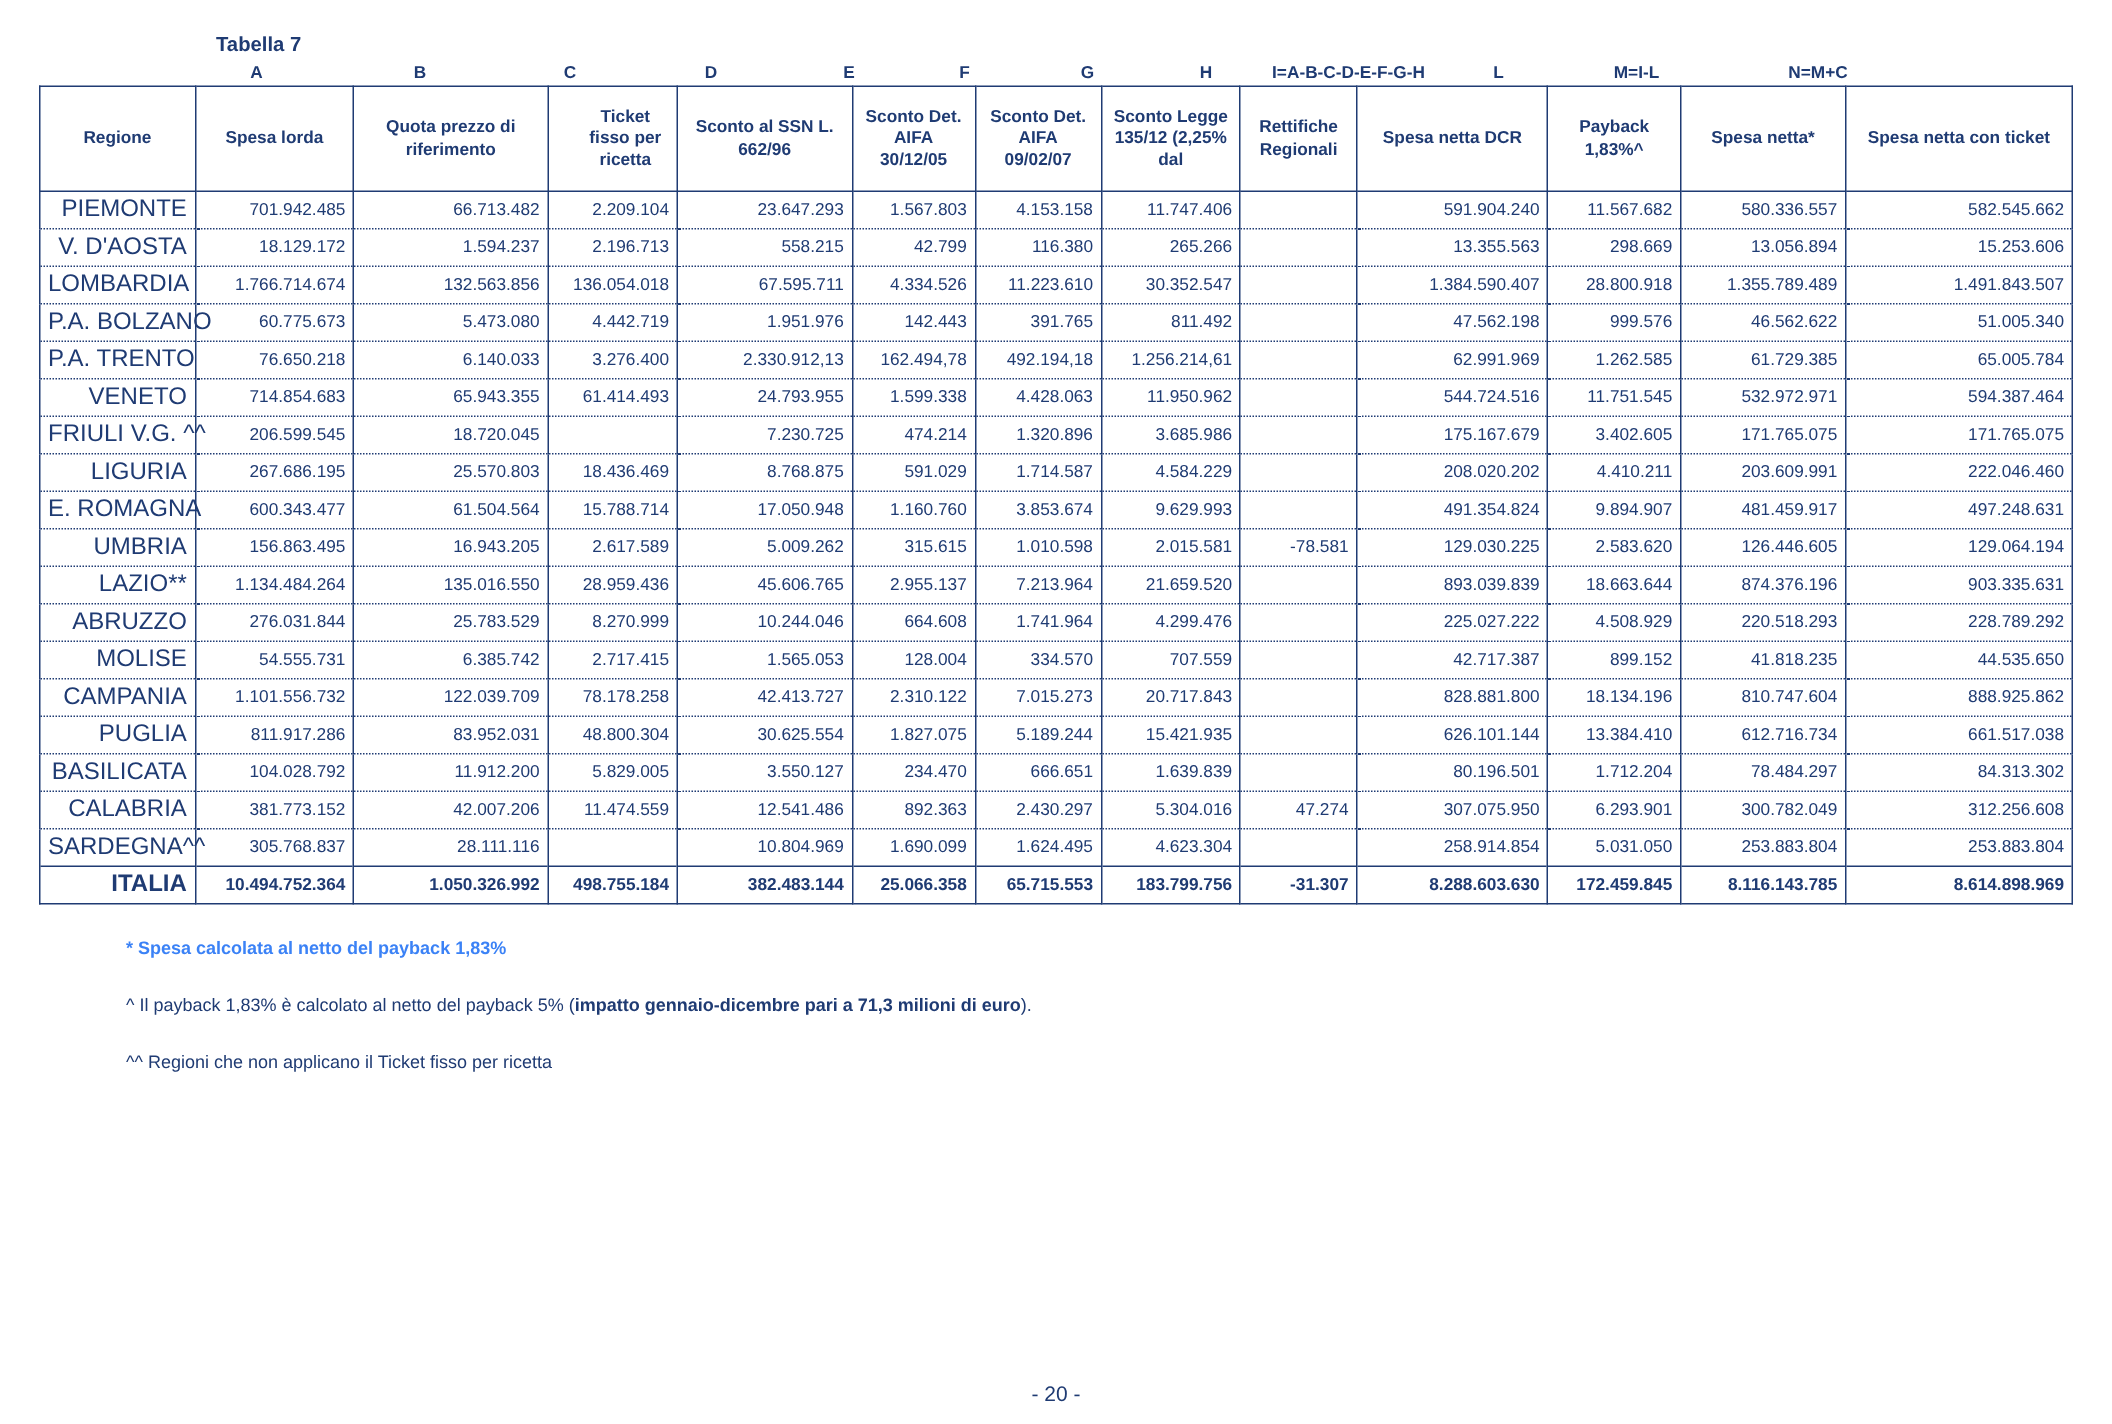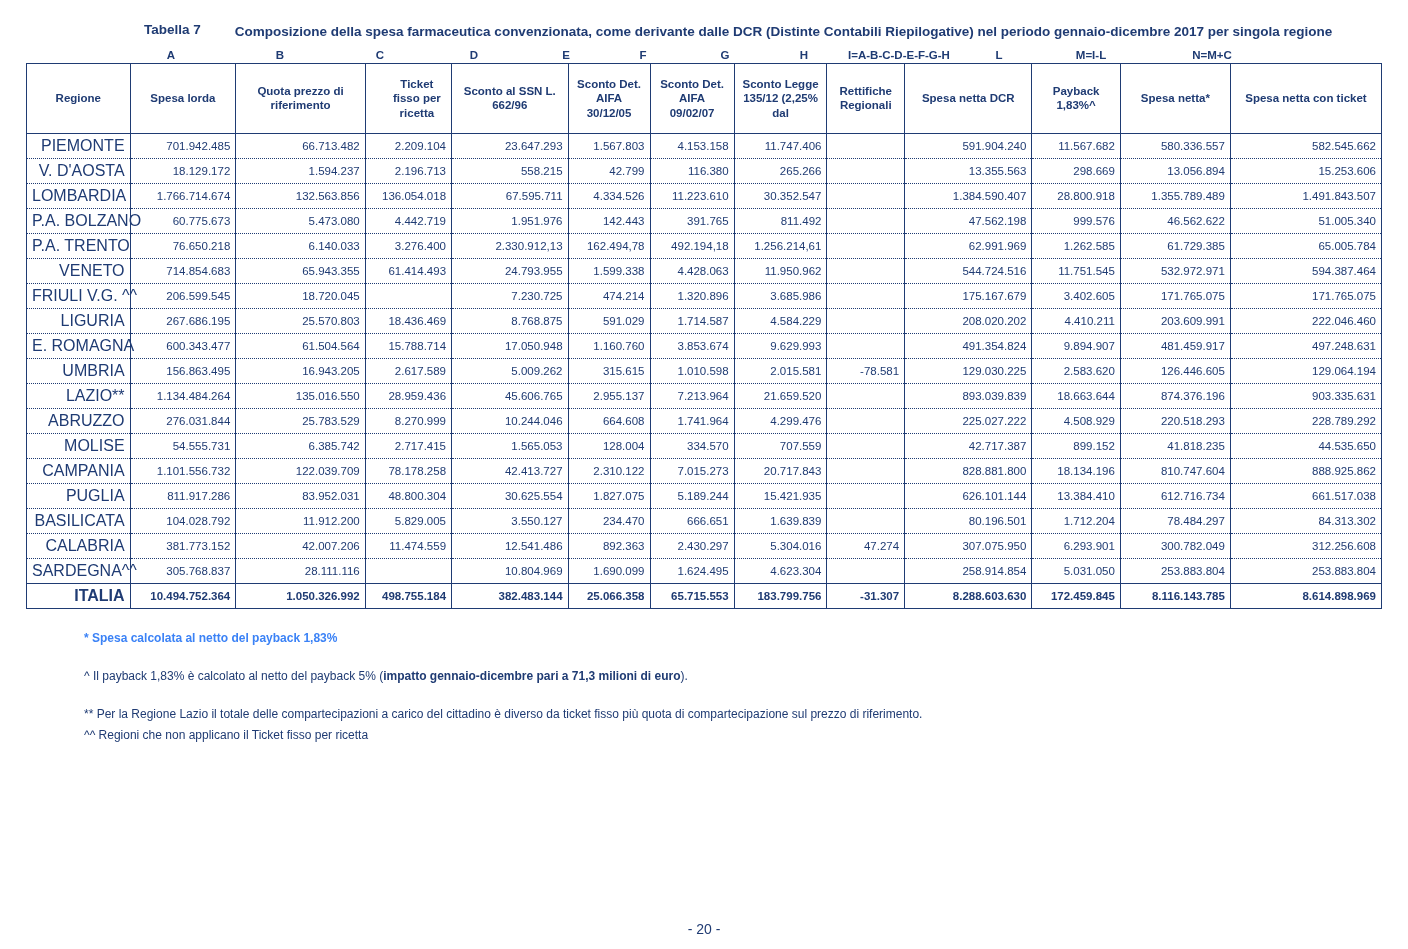--- a/index.html
+++ b/index.html
@@ -130,21 +130,20 @@
   }
   b { font-weight: bold; }
 </style>
 </head>
 <body>
 
 <div class="page">
 
   <div class="title-block">
     <span class="title-label">Tabella 7</span>
-    <span class="title-text">Composizione della spesa farmaceutica convenzionata, come derivante dalle DCR (Distinte Contabili Riepilogative) nel periodo gennaio-dicembre 2017 per singola regione</span>
   </div>
 
   <div class="letters-row" id="letters-row">
       <div class="lcell" style="width: 96px;"></div>
       <div class="lcell" style="width: 98px;">A</div>
       <div class="lcell" style="width: 120px;">B</div>
       <div class="lcell" style="width: 80px;">C</div>
       <div class="lcell" style="width: 108px;">D</div>
       <div class="lcell" style="width: 76px;">E</div>
       <div class="lcell" style="width: 78px;">F</div>
@@ -459,18 +458,17 @@
           <td>172.459.845</td>
           <td>8.116.143.785</td>
           <td>8.614.898.969</td>
         </tr>
       </tbody>
   </table>
 
   <div class="notes">
     <p class="note-red">* Spesa calcolata al netto del payback 1,83%</p>
     <p><span>^ Il payback 1,83% è calcolato al netto del payback 5% (</span><b>impatto gennaio-dicembre pari a 71,3 milioni di euro</b><span>).</span></p>
-    <p class="tight">** Per la Regione Lazio il totale delle compartecipazioni a carico del cittadino è diverso da ticket fisso più quota di compartecipazione sul prezzo di riferimento.</p>
     <p>^^ Regioni che non applicano il Ticket fisso per ricetta</p>
   </div>
 
   <div class="page-number">- 20 -</div>
 </div>
 
 </body></html>

